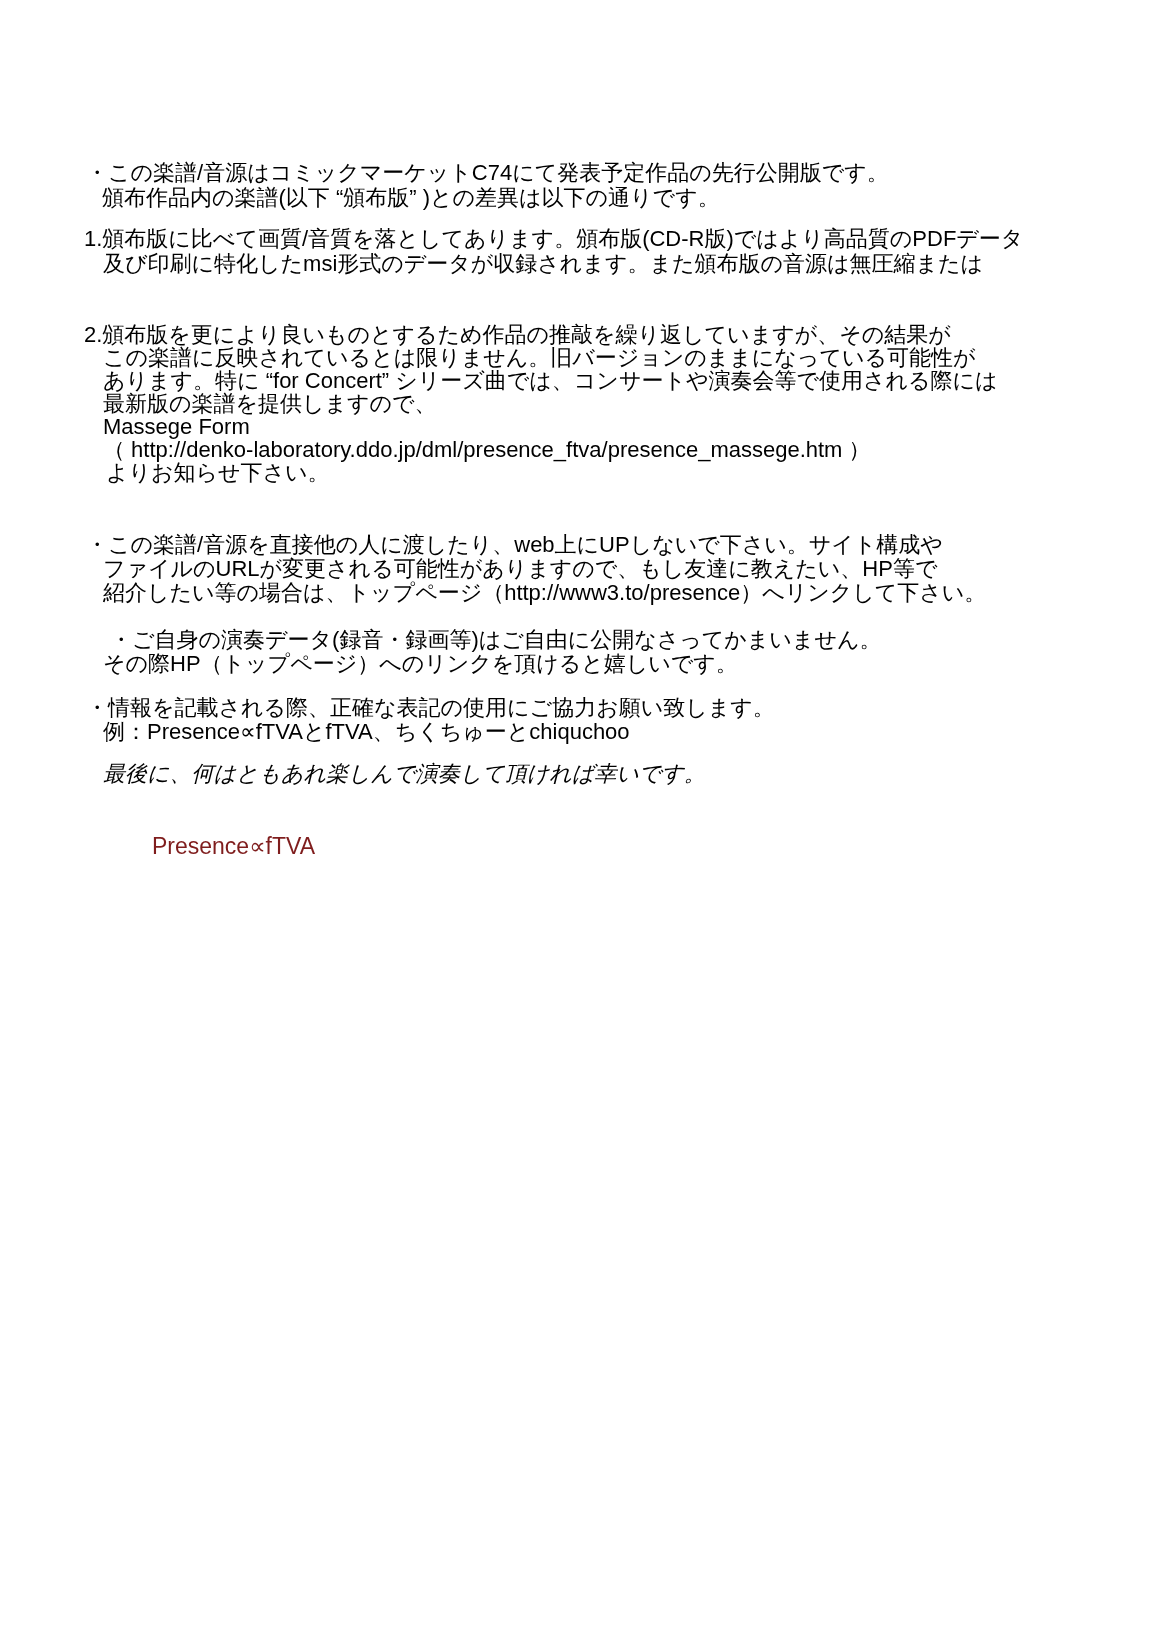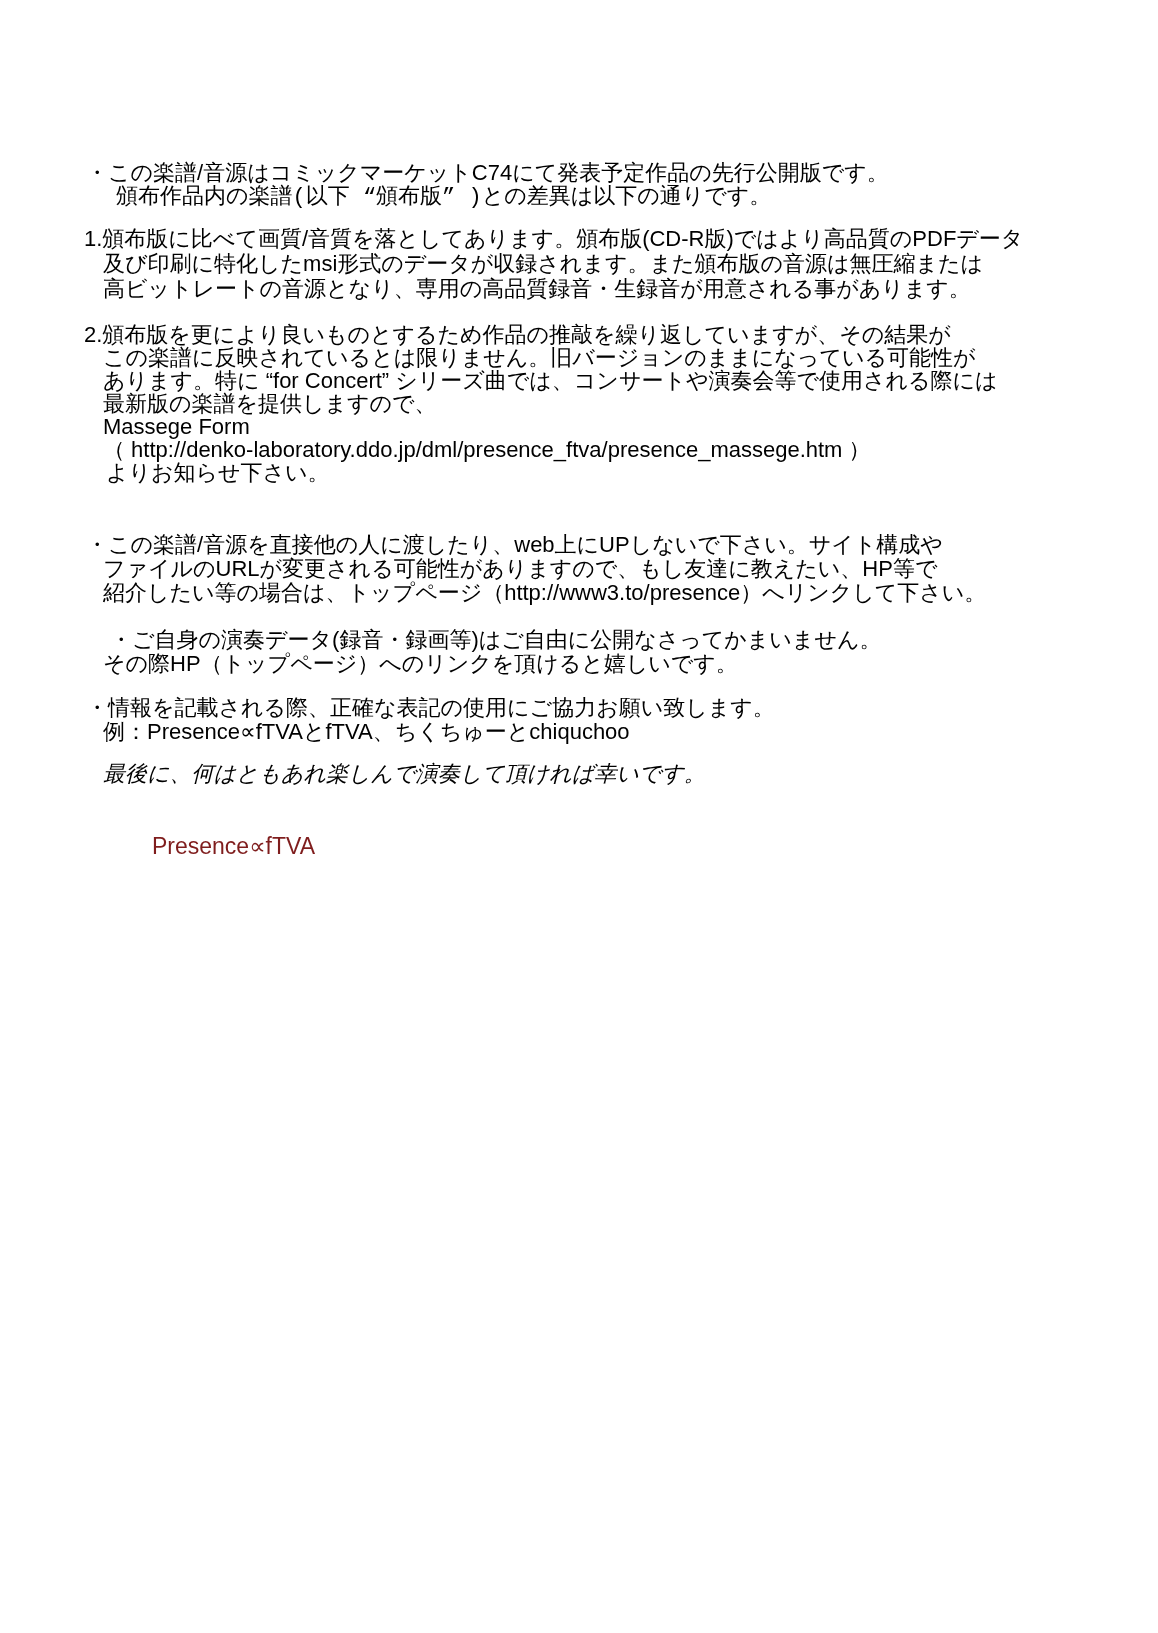--- a/index.html
+++ b/index.html
@@ -52,25 +52,24 @@
     letter-spacing: 1px;
     font-weight: 600;
   }
 </style>
 </head>
 <body>
 
 <div class="page">
 
   <div class="line" style="left:86px; top:160px;">・この楽譜/音源はコミックマーケットC74にて発表予定作品の先行公開版です。</div>
-  <div class="line" style="left:116px; top:185px;font-family:Liberation Mono, monospace;">頒布作品内の楽譜(以下 “頒布版” )との差異は以下の通りです。</div>
+  <div class="line" style="left:102px; top:185px;">頒布作品内の楽譜(以下 “頒布版” )との差異は以下の通りです。</div>
 
   <div class="line" style="left:84px; top:226px;">1.頒布版に比べて画質/音質を落としてあります。頒布版(CD-R版)ではより高品質のPDFデータ</div>
   <div class="line" style="left:103px; top:251px;">及び印刷に特化したmsi形式のデータが収録されます。また頒布版の音源は無圧縮または</div>
-  <div class="line" style="left:103px; top:276px;">高ビットレートの音源となり、専用の高品質録音・生録音が用意される事があります。</div>
 
   <div class="line" style="left:84px; top:322px;">2.頒布版を更により良いものとするため作品の推敲を繰り返していますが、その結果が</div>
   <div class="line" style="left:103px; top:345px;">この楽譜に反映されているとは限りません。旧バージョンのままになっている可能性が</div>
   <div class="line" style="left:103px; top:368px;">あります。特に “for Concert” シリーズ曲では、コンサートや演奏会等で使用される際には</div>
   <div class="line" style="left:103px; top:391px;">最新版の楽譜を提供しますので、</div>
   <div class="line" style="left:103px; top:414px;">Massege Form</div>
   <div class="line" style="left:103px; top:437px;">（ http://denko-laboratory.ddo.jp/dml/presence_ftva/presence_massege.htm ）</div>
   <div class="line" style="left:106px; top:460px;">よりお知らせ下さい。</div>
 
   <div class="line" style="left:86px; top:532px;">・この楽譜/音源を直接他の人に渡したり、web上にUPしないで下さい。サイト構成や</div>

